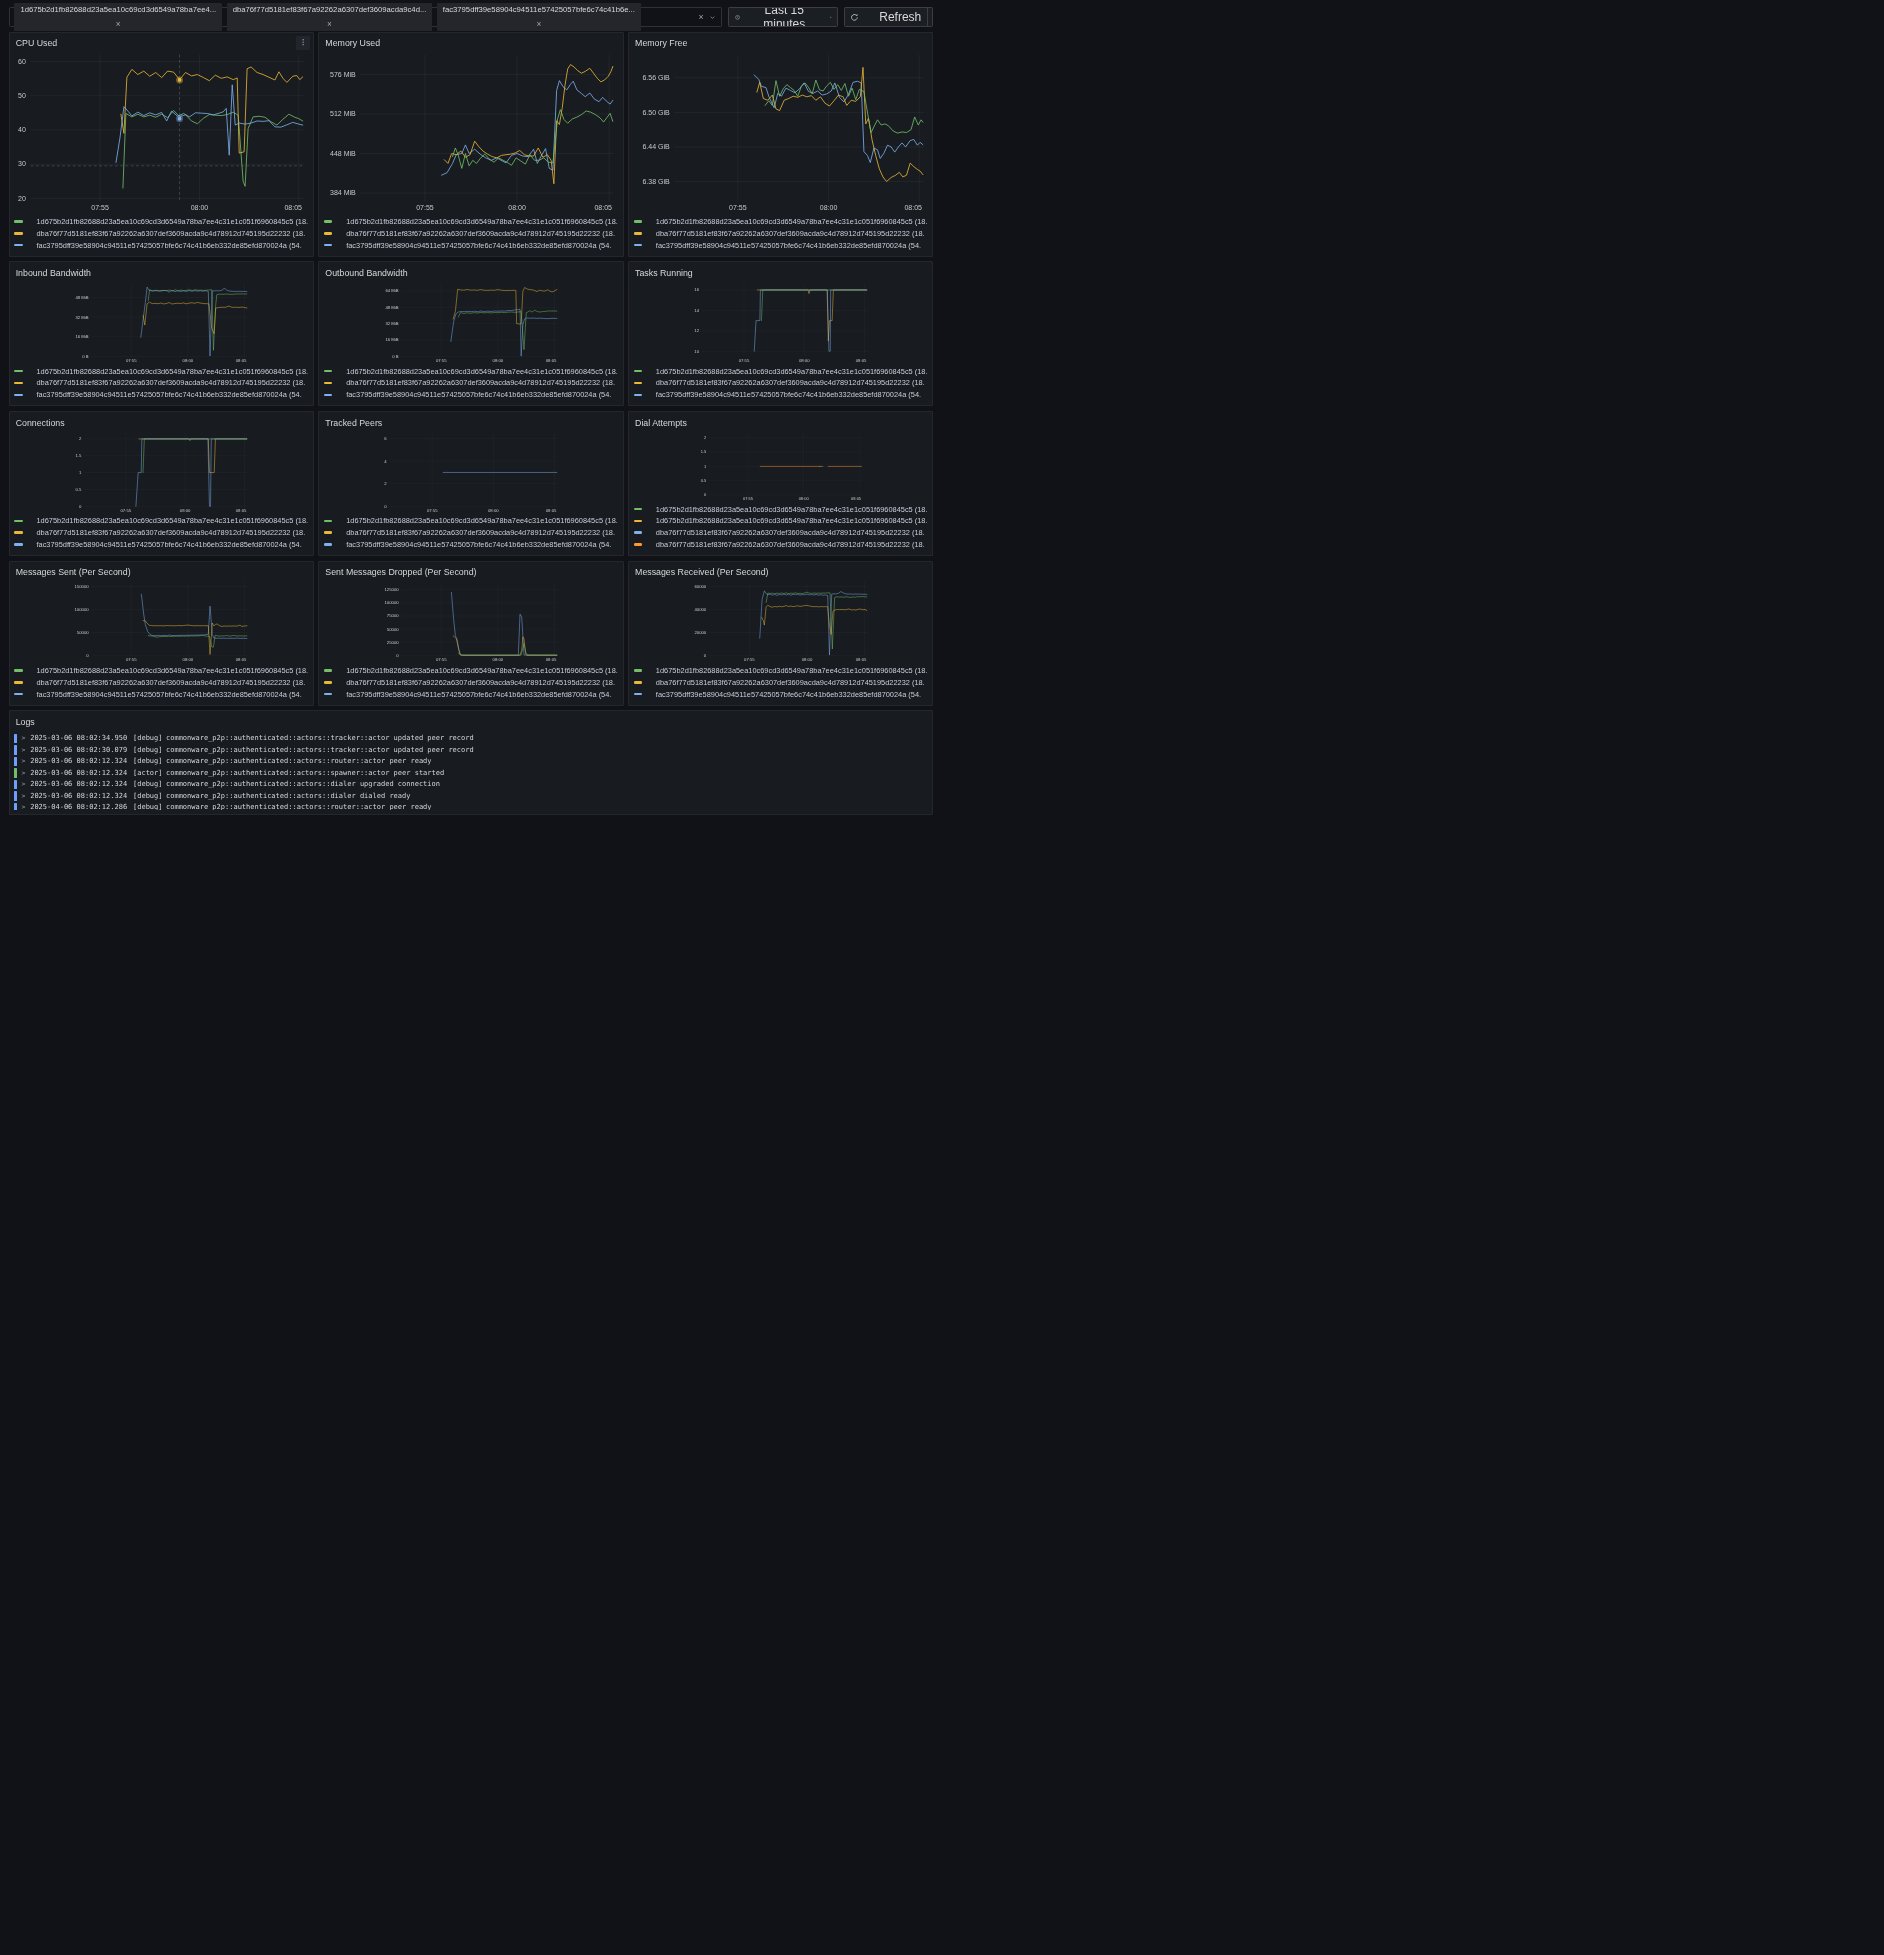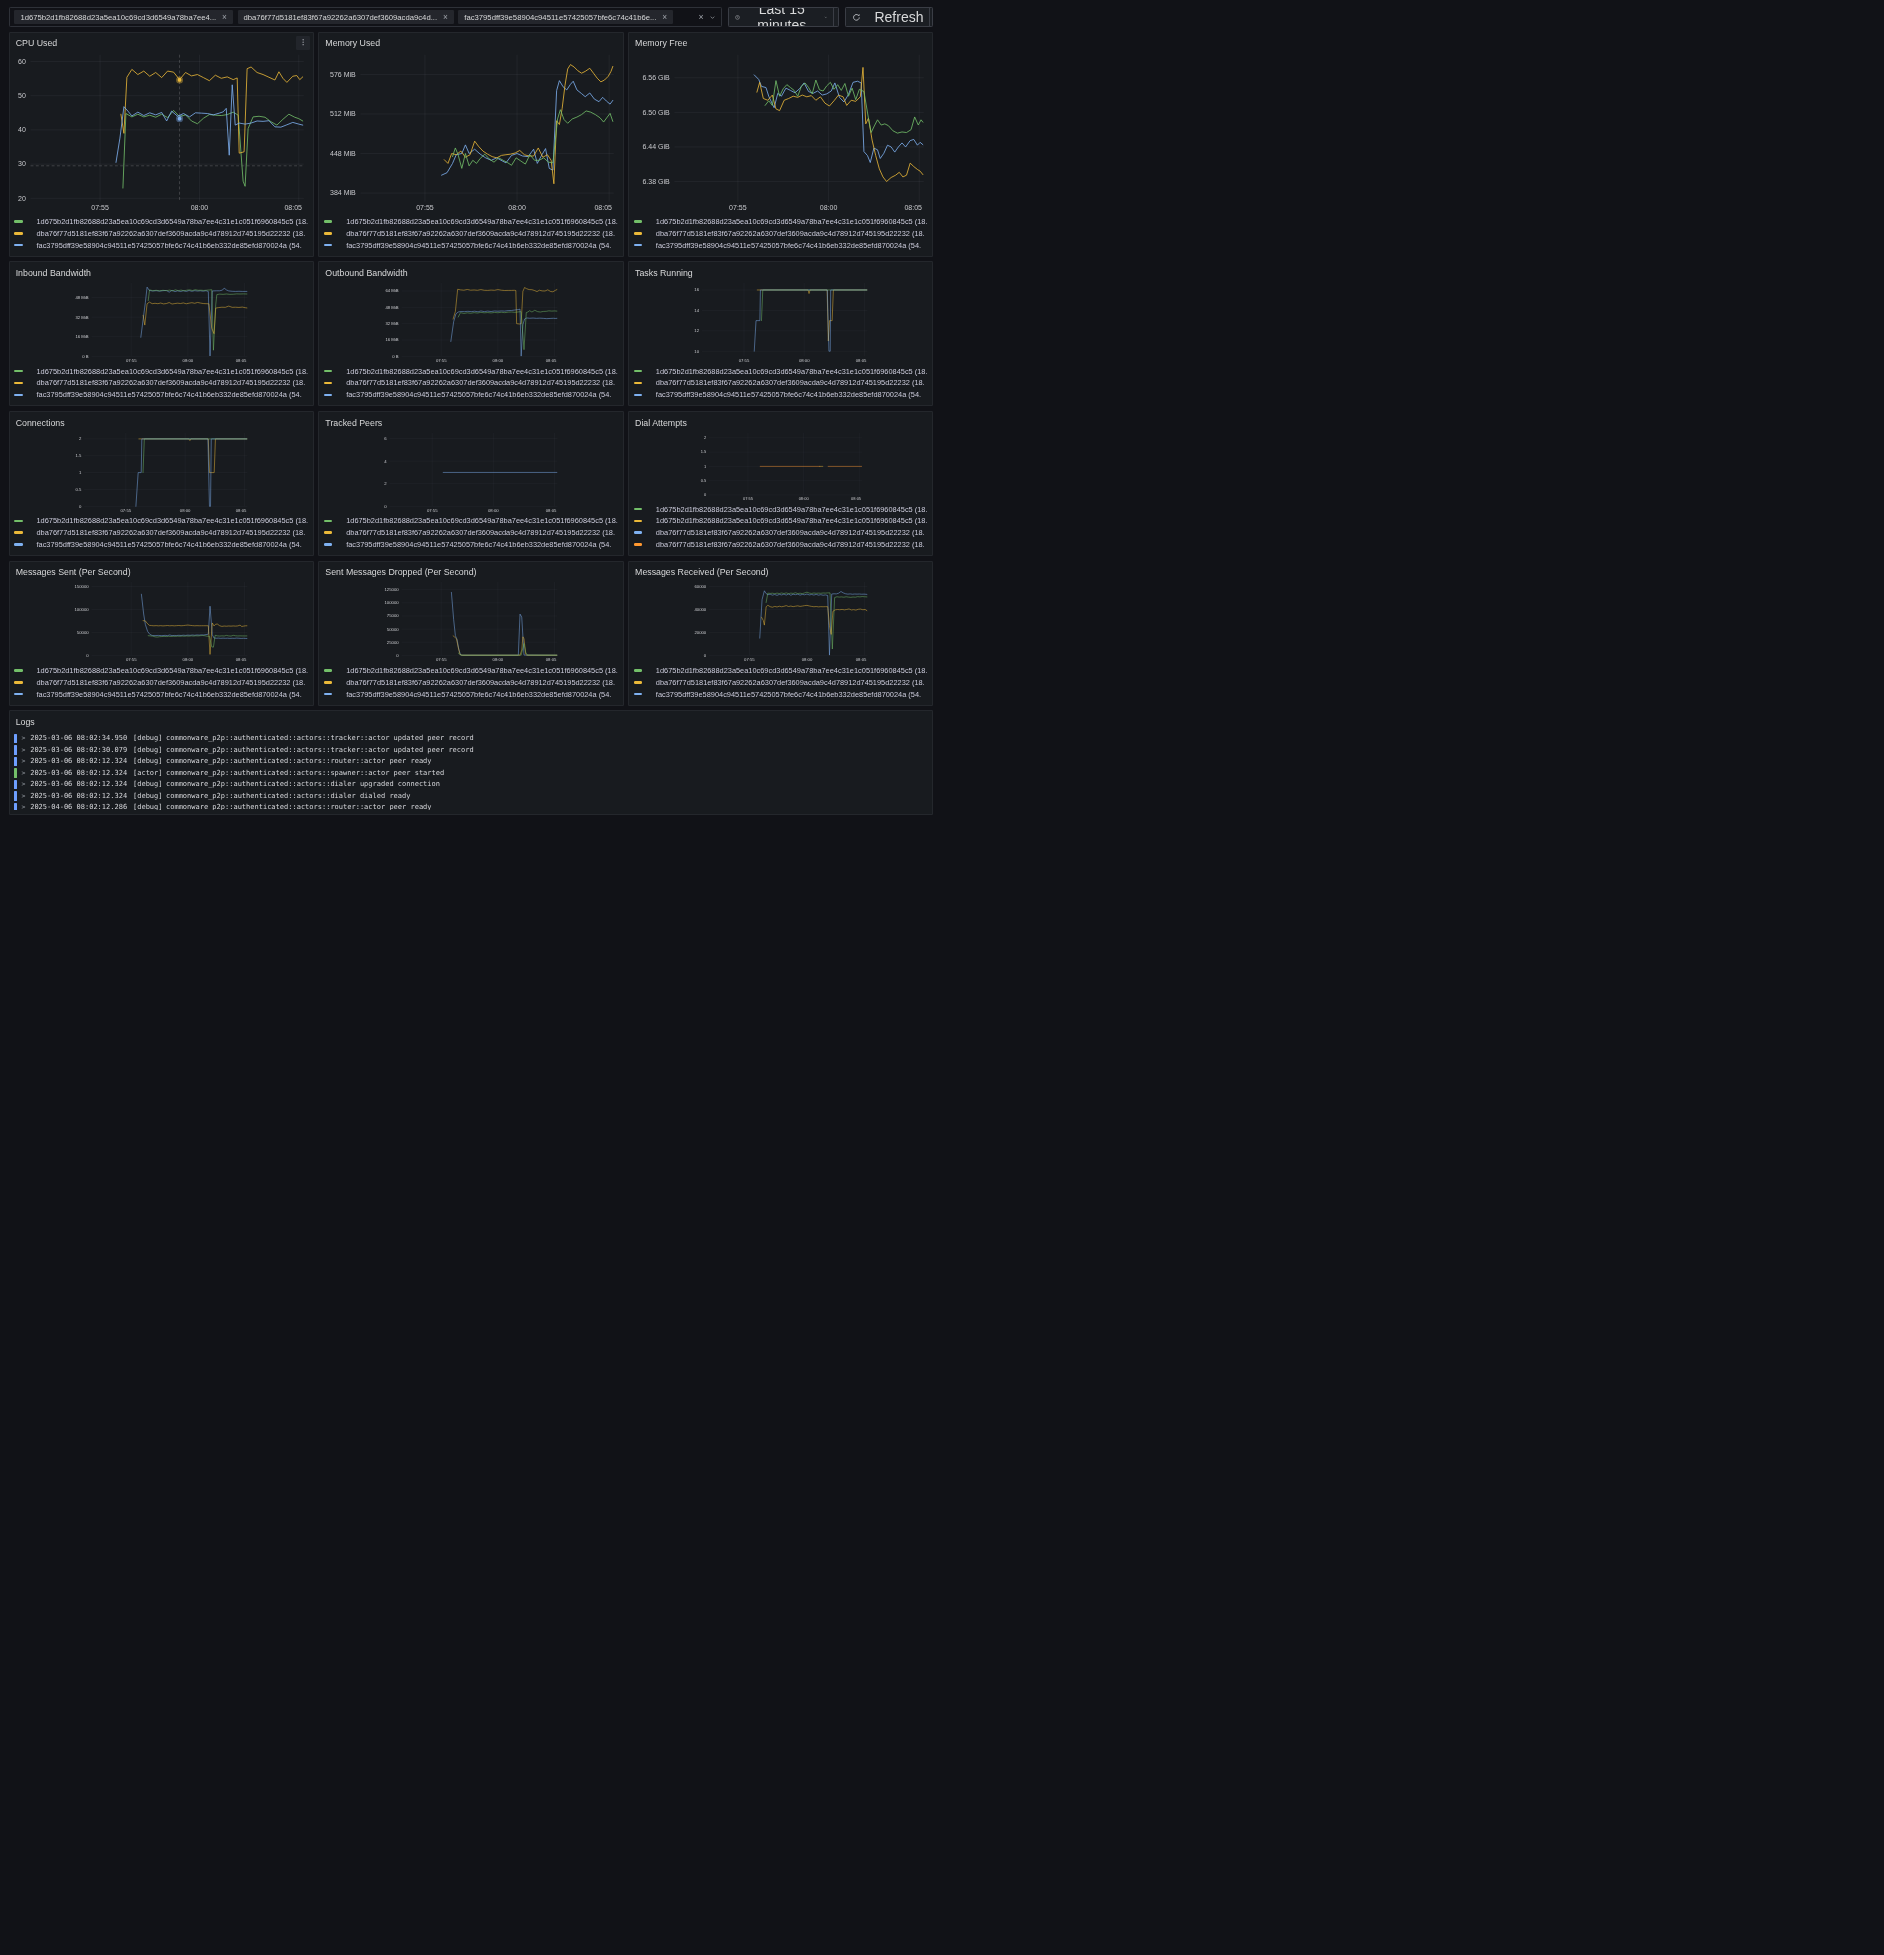--- a/index.html
+++ b/index.html
@@ -1,25 +1,25 @@
 <!DOCTYPE html>
 <html style="font-size:9.4px"><head>
 <meta charset="utf-8">
 <style>
   html,body{margin:0;padding:0;background:#111217;}
   body{width:942px;height:978px;overflow:hidden;font-family:"Liberation Sans",sans-serif;color:#ccccdc;}
   
   .topbar{display:flex;align-items:stretch;gap:5.9px;margin:7px 8.8px 0 8.8px;height:20px;}
   .filterbar{flex:0 0 702px;display:flex;align-items:center;gap:4.7px;border:0.6px solid #2e3138;border-radius:1.2px;padding:0 4.7px;background:#111217;}
-  .pill{display:flex;align-items:center;gap:5.9px;background:#24262c;border-radius:1.2px;padding:2.9px 5.9px;font-size:7.7px;color:#d8d9da;white-space:nowrap;cursor:pointer;}
+  .pill{display:flex;align-items:center;gap:5.9px;background:#24262c;border-radius:1.2px;padding:2.9px 5.9px;font-size:7.7px;color:#d8d9da;white-space:nowrap;cursor:pointer;flex-direction:column;}
   .pill .x{color:#9fa3aa;font-size:8.3px;line-height:1;}
   .bar-actions{margin-left:auto;display:flex;align-items:center;gap:5.9px;color:#9fa3aa;}
   .bar-actions .x{font-size:8.8px;}
   .btn-group{display:flex;align-items:stretch;border:0.6px solid #3a3d45;border-radius:1.2px;overflow:hidden;}
-  .btn{display:flex;align-items:center;gap:14px;padding:0 5.9px;background:#1b1e23;color:#d8d9da;font-size:14px;font-weight:500;border:none;cursor:pointer;font-family:inherit;}
+  .btn{display:flex;align-items:center;gap:20px;padding:0 5.9px;background:#1b1e23;color:#d8d9da;font-size:12px;font-weight:500;border:none;cursor:pointer;font-family:inherit;}
   .btn + .btn{border-left:0.6px solid #3a3d45;}
   .btn svg{display:block;}
   .icon{color:#c7c9ce;}
   
   .grid{display:grid;grid-template-columns:repeat(3,1fr);gap:4.7px;margin:4.7px 8.8px 0 8.8px;}
   .panel{position:relative;background:#181b1f;border:0.6px solid rgba(204,204,220,0.07);border-radius:1.2px;padding:4.7px;box-sizing:border-box;display:flex;flex-direction:column;overflow:hidden;}
   .row1{height:225px;} .rowN{height:145px;}
   .panel-title{font-size:8.8px;font-weight:500;color:#d8d9da;line-height:13px;height:13px;flex:0 0 auto;padding-left:1.2px;}
   .kebab{position:absolute;top:2.9px;right:2.9px;width:14px;height:14px;background:#22252b;border-radius:1.2px;display:flex;align-items:center;justify-content:center;cursor:pointer;}
   .chart{flex:1 1 auto;min-height:0;}

